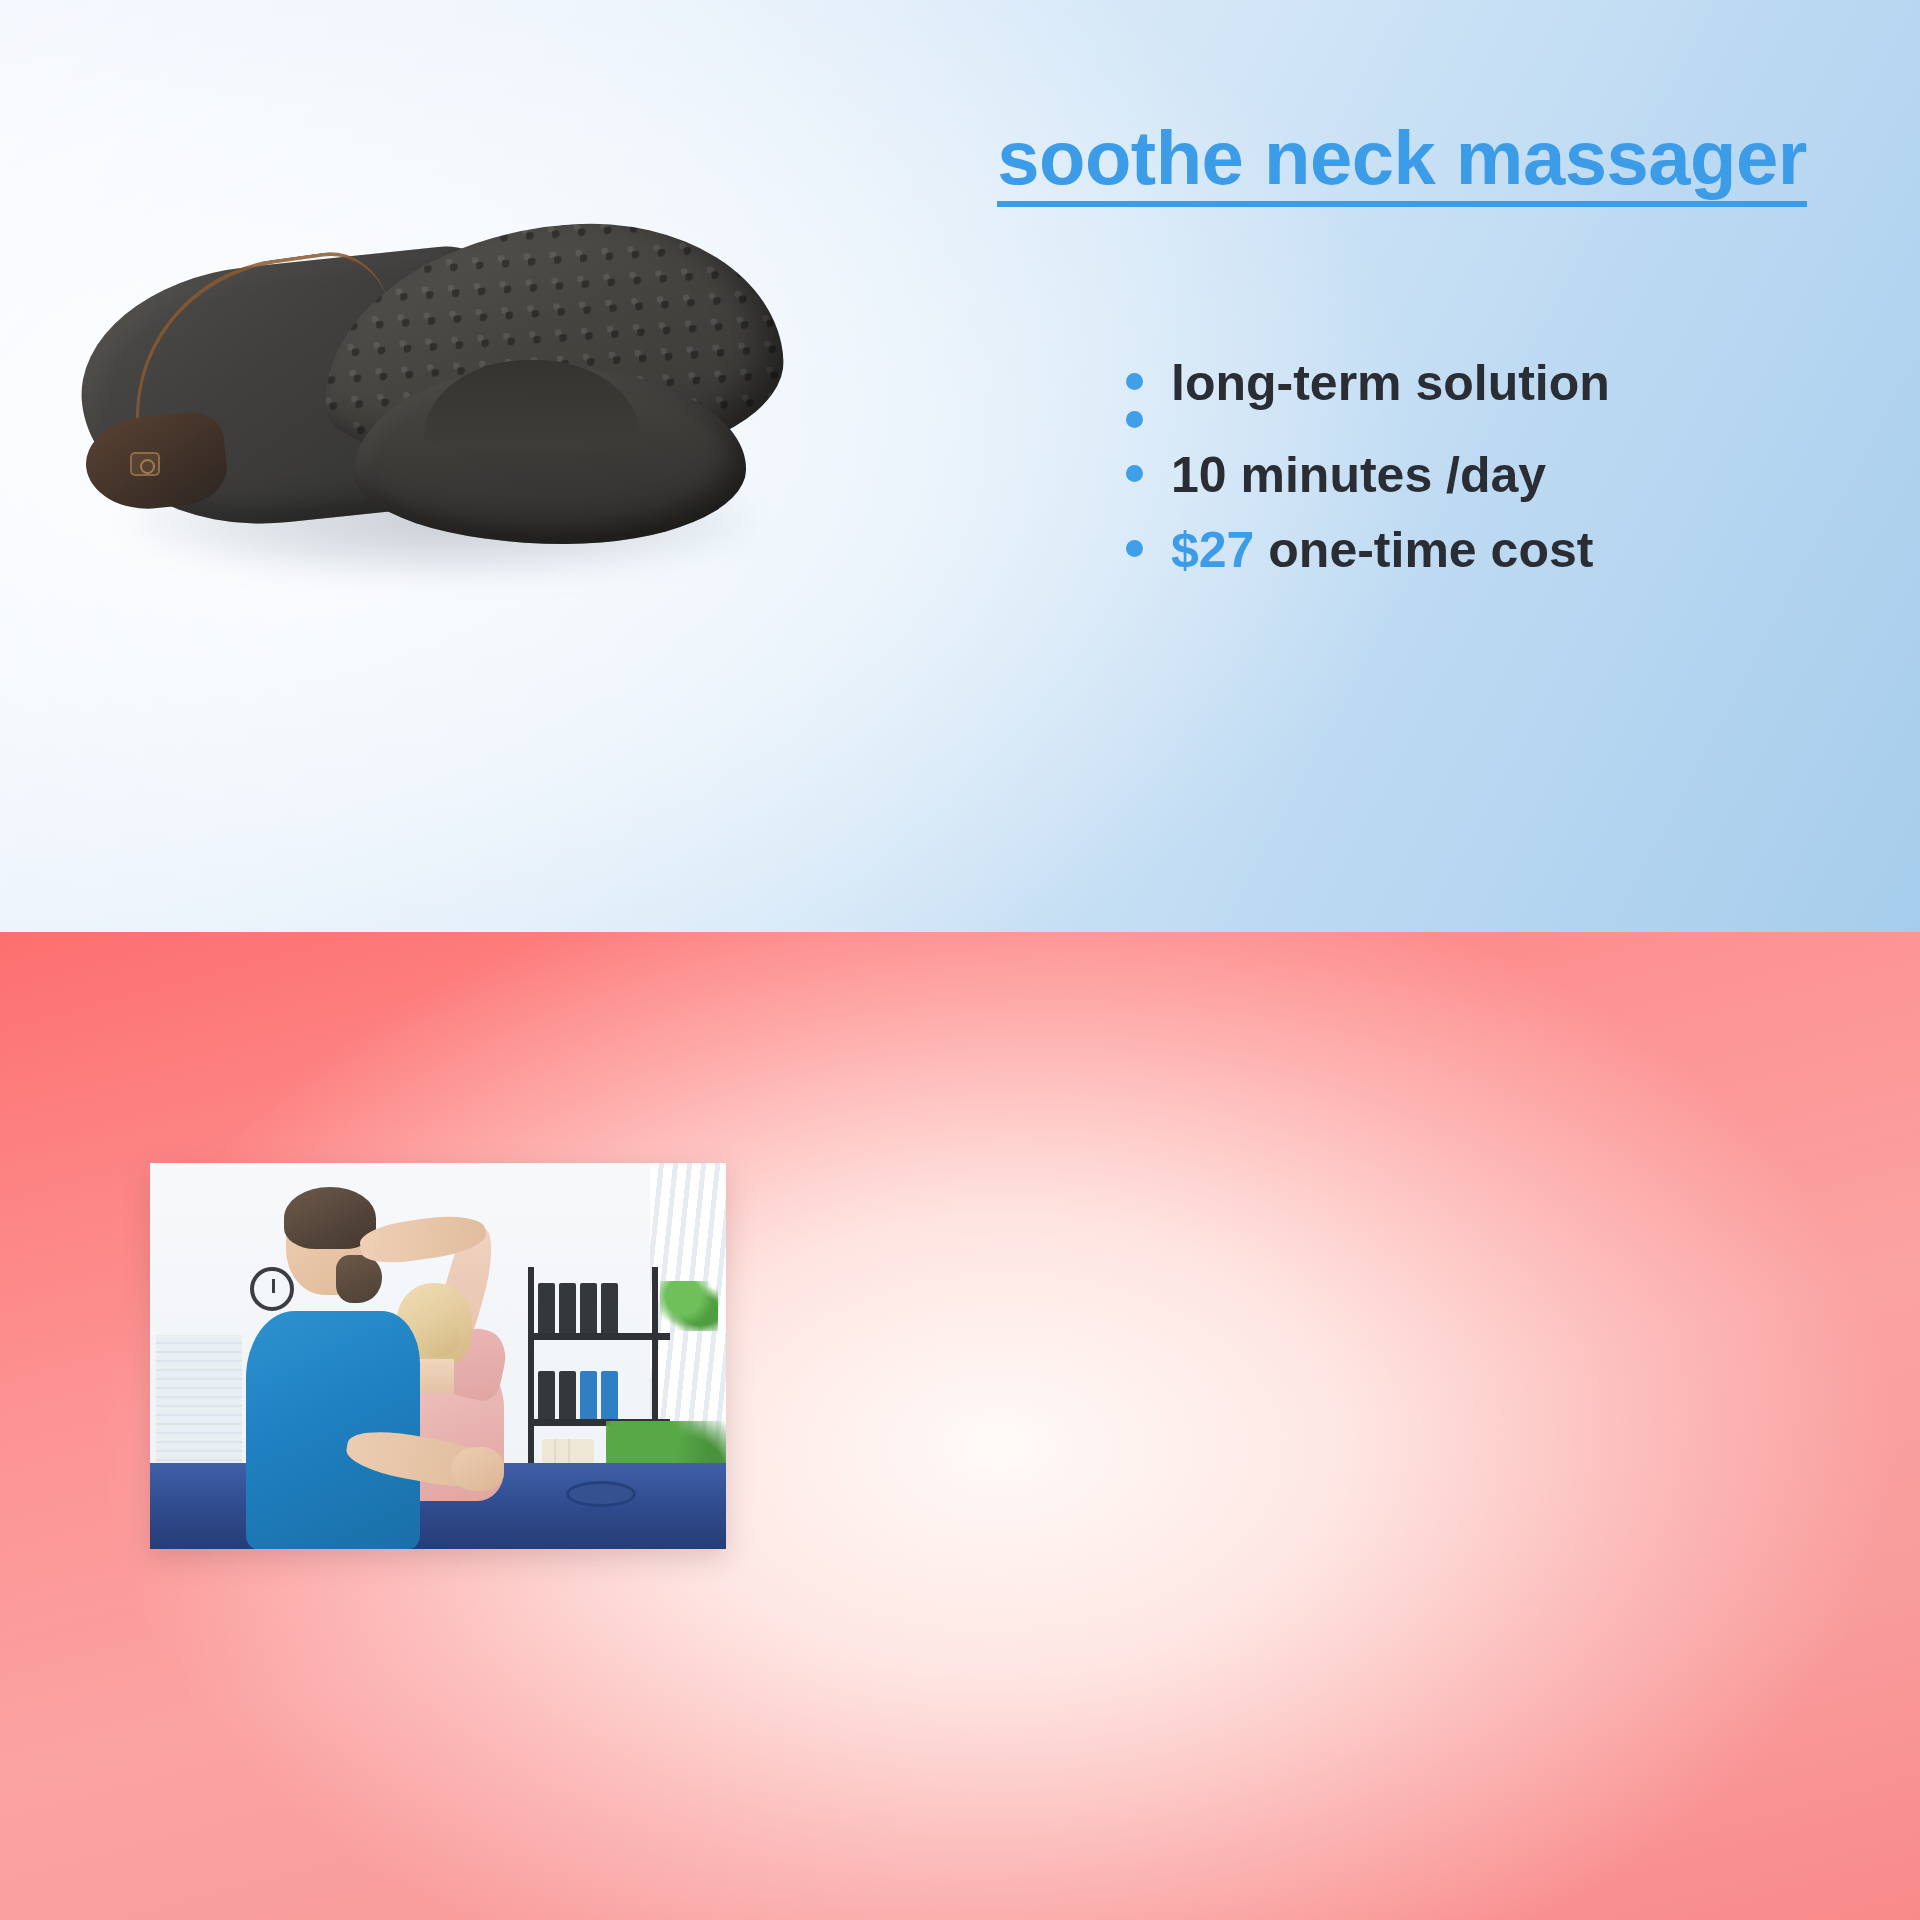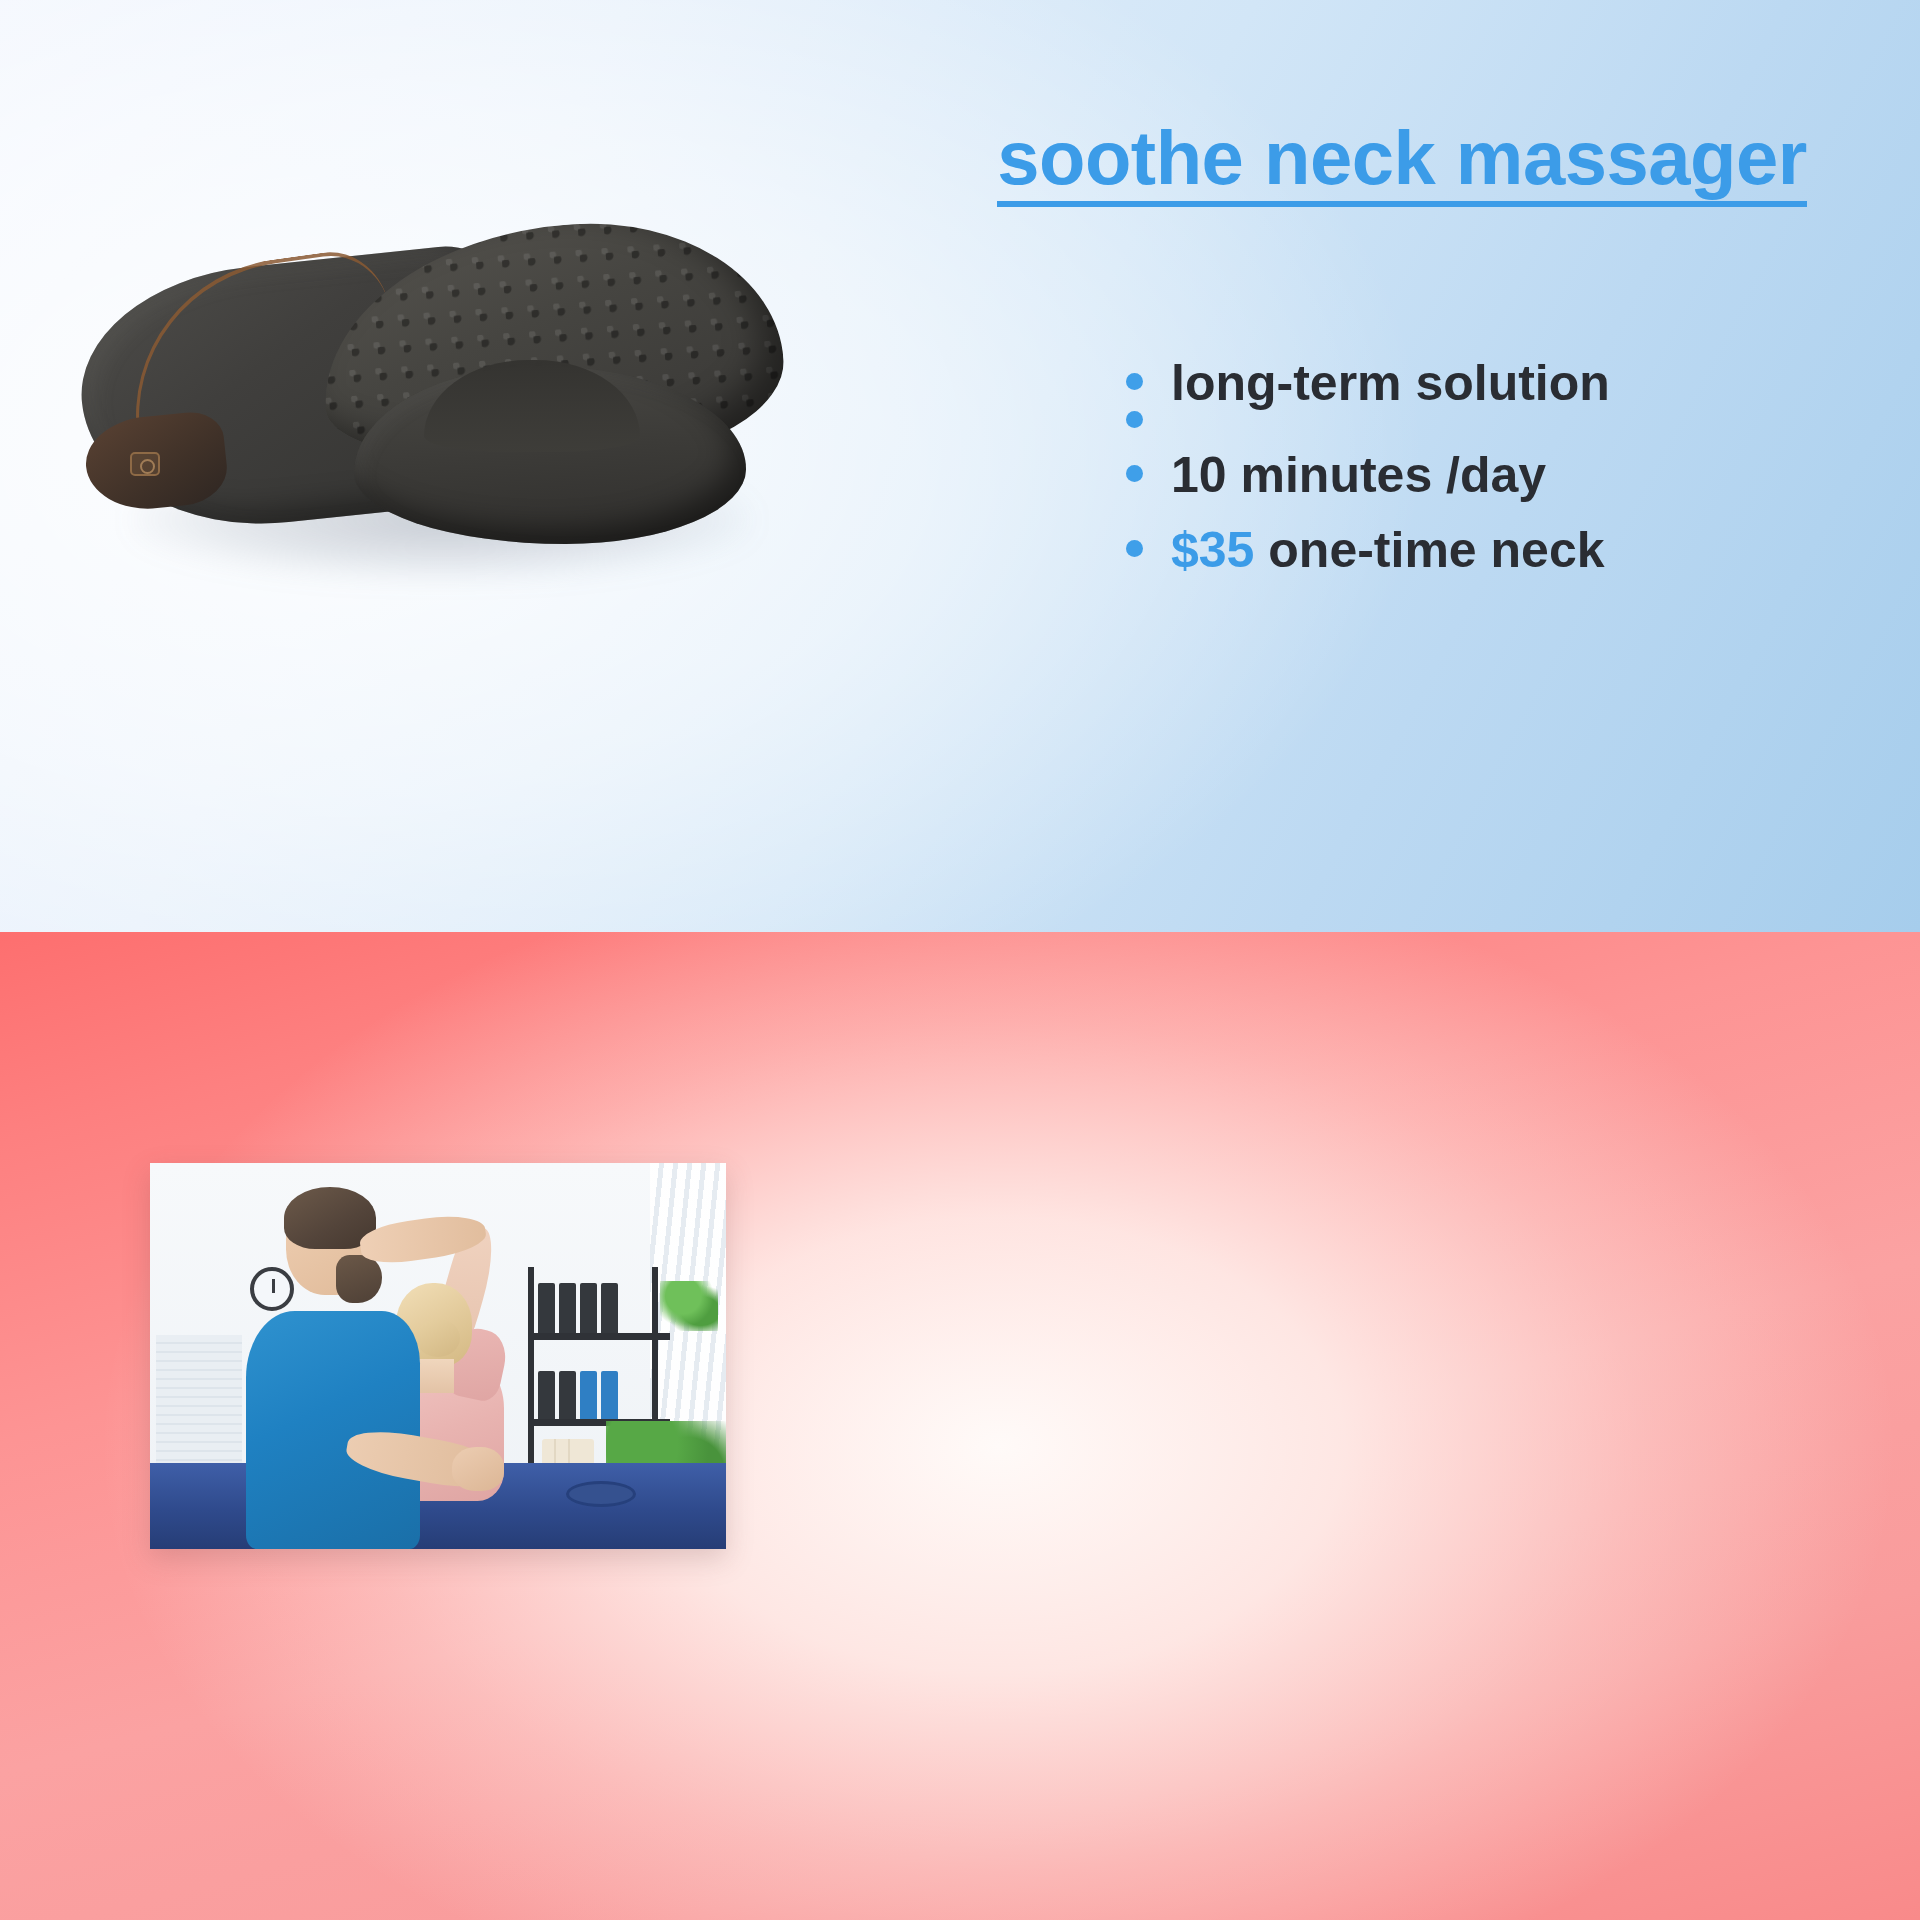--- a/index.html
+++ b/index.html
@@ -304,21 +304,21 @@
       </li>
       <li>
         <span class="dot"></span>
       </li>
       <li>
         <span class="dot"></span>
         <span class="btxt">10 minutes /day</span>
       </li>
       <li>
         <span class="dot"></span>
-        <span class="btxt"><span class="accent">$35</span><span> one-time neck</span></span>
+        <span class="btxt"><span class="accent">$27</span><span> one-time cost</span></span>
       </li>
     </ul>
   </div>
 
   <div class="panel" id="panel-red">
 
     <figure id="chiro-photo" style="top:231px;">
       <div class="curtain"></div>
       <div class="wall-panel"></div>
       <div class="wall-clock"></div>

